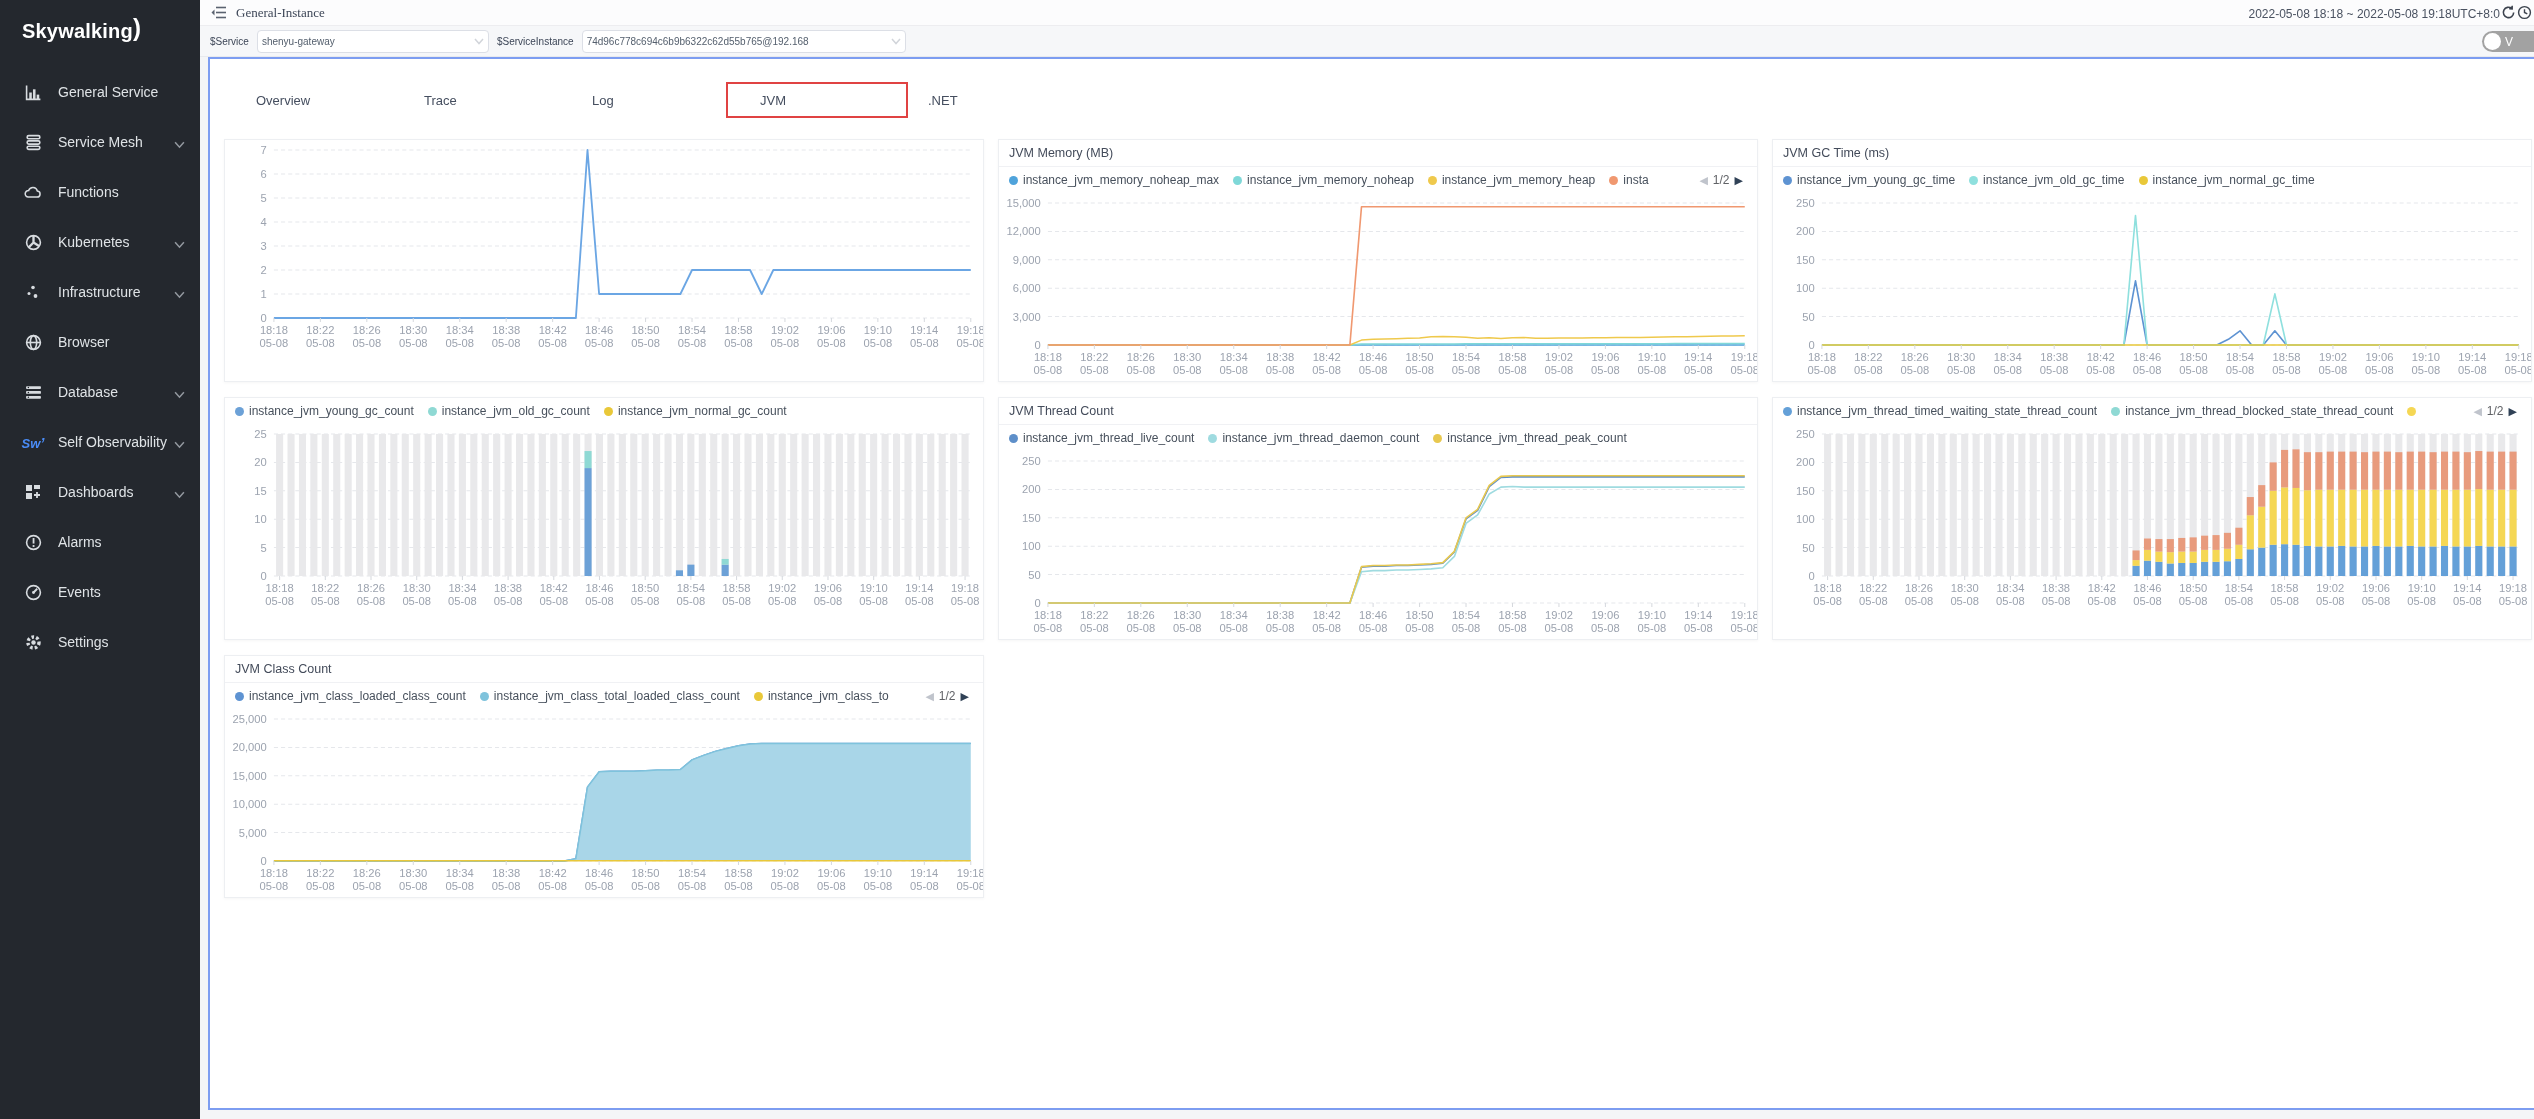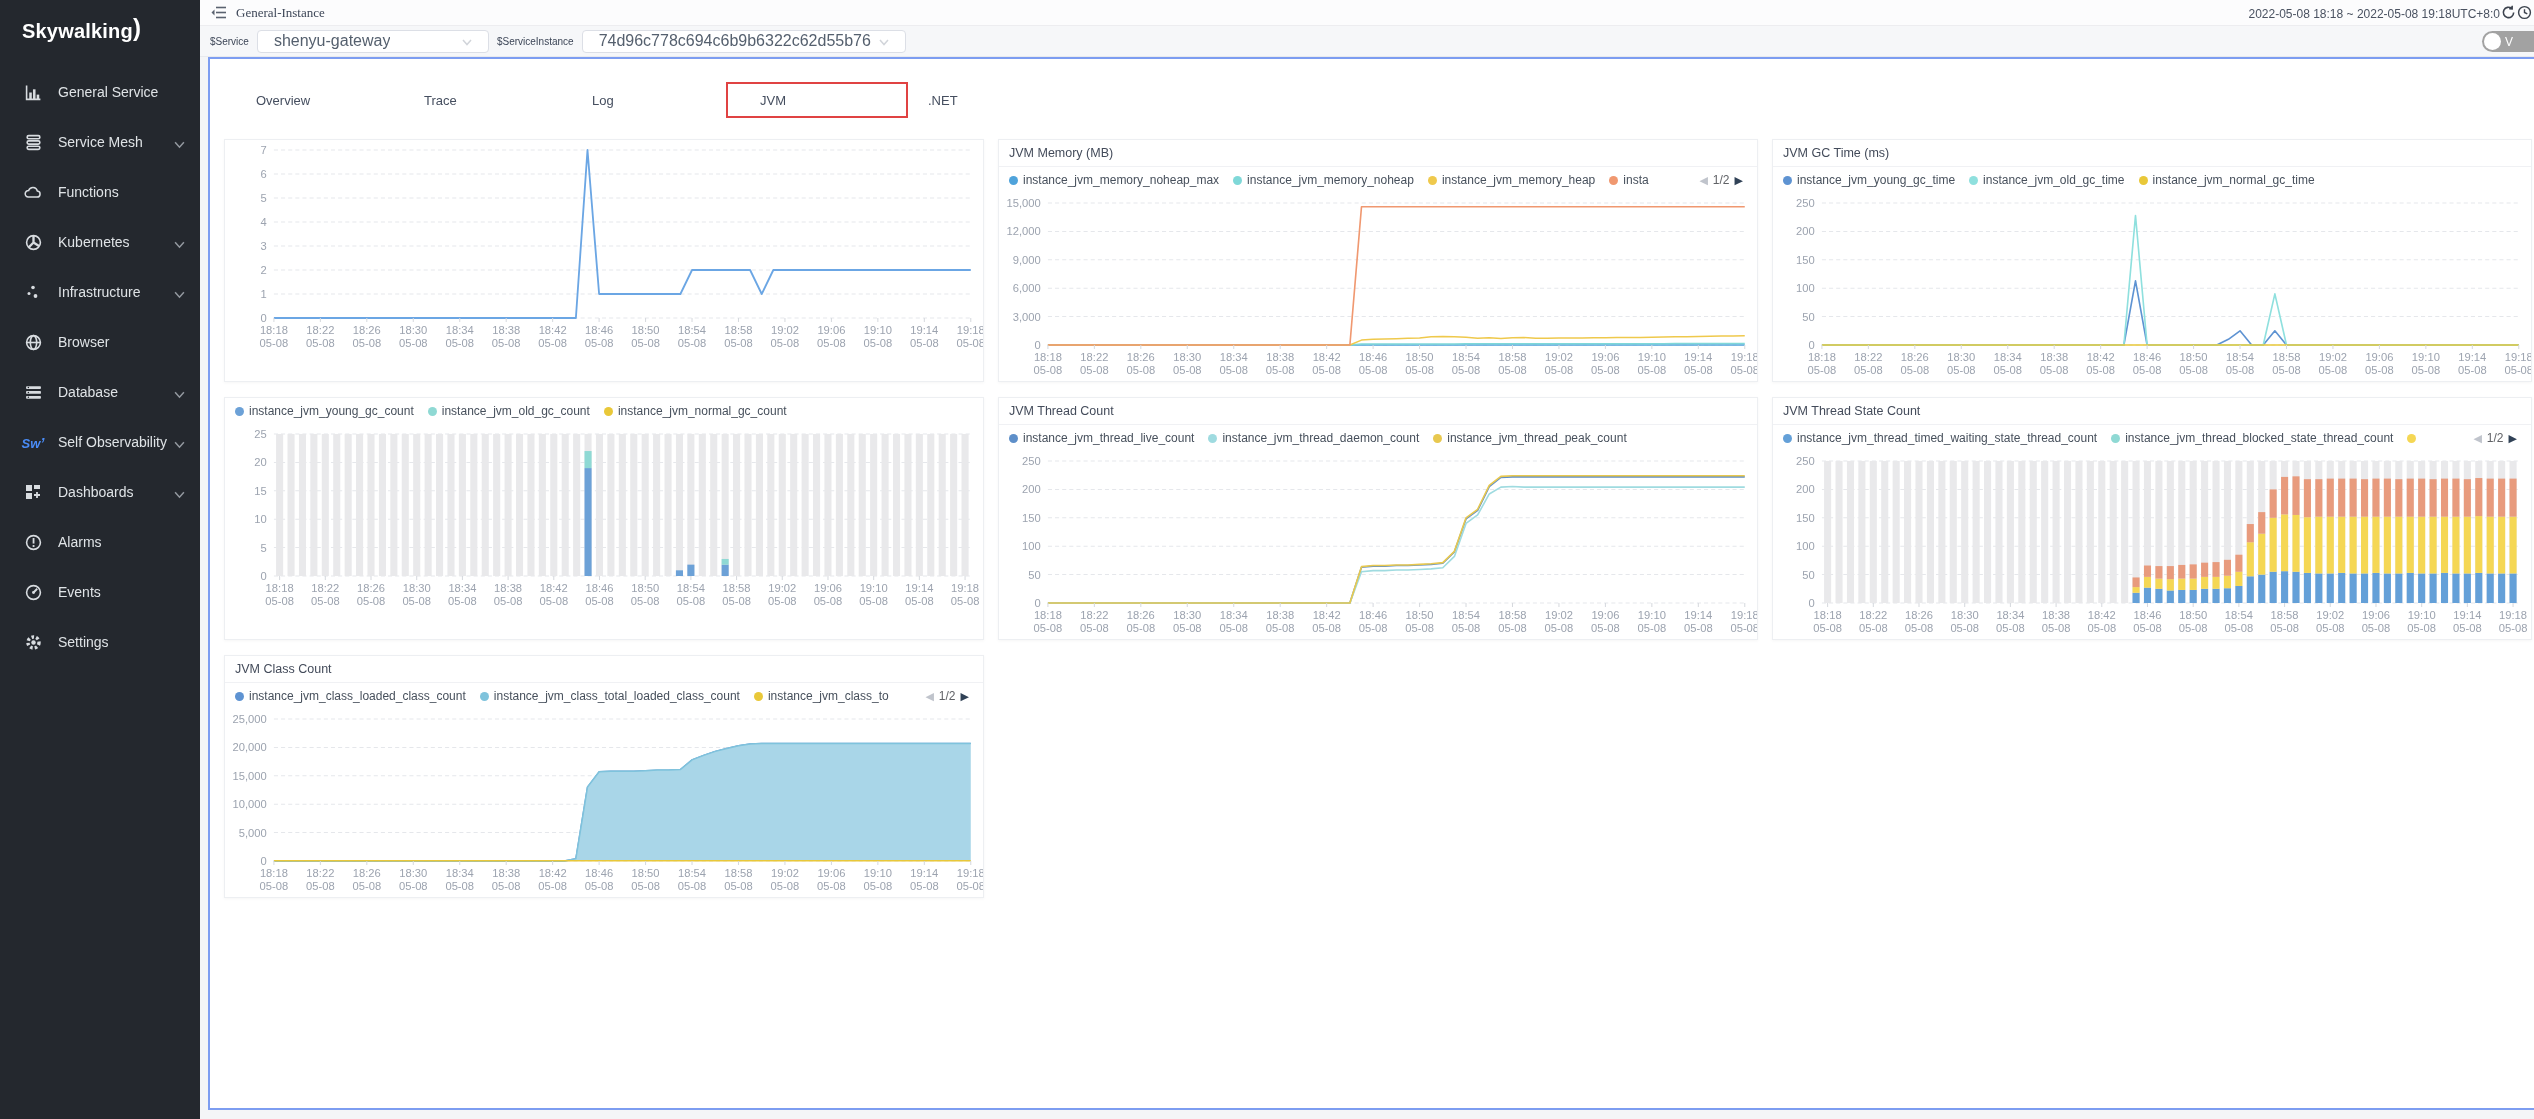--- a/index.html
+++ b/index.html
@@ -21,21 +21,21 @@
   .main { flex:1; display:flex; flex-direction:column; position:relative; min-width:0; }
   .topbar { height:26px; background:#fcfcfd; border-bottom:1px solid #ededf0; display:flex; align-items:center; padding:0 10px; }
   .topbar-left { display:flex; align-items:center; gap:10px; }
   .page-title { font-size:13px; color:#3d4657;font-family:Liberation Serif, serif; }
   .topbar-right { margin-left:auto; display:flex; align-items:flex-end; padding-right:0; position:relative; }
   .time-range, .timezone { font-size:12px; color:#4a5261; white-space:nowrap; }
   .icon-btn { width:16px; height:16px; display:inline-flex; align-items:center; justify-content:center; cursor:pointer; }
 
   .toolbar { height:31px; background:#f6f7f9; border-bottom:1px solid #e8eaee; display:flex; align-items:center; padding:0 10px; gap:8px; position:relative; }
   .var-label { font-size:10px; color:#3d4657; white-space:nowrap; }
-  .select { background:#fff; border:1px solid #dcdfe6; border-radius:4px; height:23px; display:flex; align-items:center; padding:0 16px; font-size:16px; color:#55606e; cursor:pointer; }
+  .select { background:#fff; border:1px solid #dcdfe6; border-radius:4px; height:23px; display:flex; align-items:center; padding:0 4px; font-size:10px; color:#55606e; cursor:pointer; }
   .select .val { white-space:nowrap; overflow:hidden; }
   .select .chev { margin-left:auto; padding-left:8px; opacity:.6; }
   .select.service { width:232px; }
   .select.instance { width:324px; }
   .toggle { position:absolute; right:-16px; top:5px; width:68px; height:21px; background:#a2a2a2; border-radius:11px; display:flex; align-items:center; padding:2px; cursor:pointer; }
   .toggle .knob { width:17px; height:17px; background:#fff; border-radius:50%; }
   .toggle .t-label { color:#fff; font-size:12px; margin-left:4px; }
 
   
   .panel { position:absolute; left:8px; top:57px; width:2524px; height:1053px; background:#fff; border:2px solid #7d9df1; overflow:hidden; }
@@ -746,21 +746,20 @@
                 <text x="640.80" y="181" font-size="11" fill="#9ca3af" text-anchor="middle">05-08</text>
                 <line x1="686.40" y1="152" x2="686.40" y2="156" stroke="#d6d9de" stroke-width="1"></line>
                 <text x="686.40" y="168" font-size="11" fill="#9ca3af" text-anchor="middle">19:14</text>
                 <text x="686.40" y="181" font-size="11" fill="#9ca3af" text-anchor="middle">05-08</text>
                 <line x1="732.00" y1="152" x2="732.00" y2="156" stroke="#d6d9de" stroke-width="1"></line>
                 <text x="732.00" y="168" font-size="11" fill="#9ca3af" text-anchor="middle">19:18</text>
                 <text x="732.00" y="181" font-size="11" fill="#9ca3af" text-anchor="middle">05-08</text>
               </svg></div>
           </div>
           <div class="card">
-            <div class="card-header">JVM Thread State Count</div>
             <div class="legend">
               <span class="legend-item">
                 <span class="legend-dot" style="background:#64a0d8"></span>
                 <span>instance_jvm_thread_timed_waiting_state_thread_count</span>
               </span>
               <span class="legend-item">
                 <span class="legend-dot" style="background:#8fd9d4"></span>
                 <span>instance_jvm_thread_blocked_state_thread_count</span>
               </span>
               <span class="legend-item">

